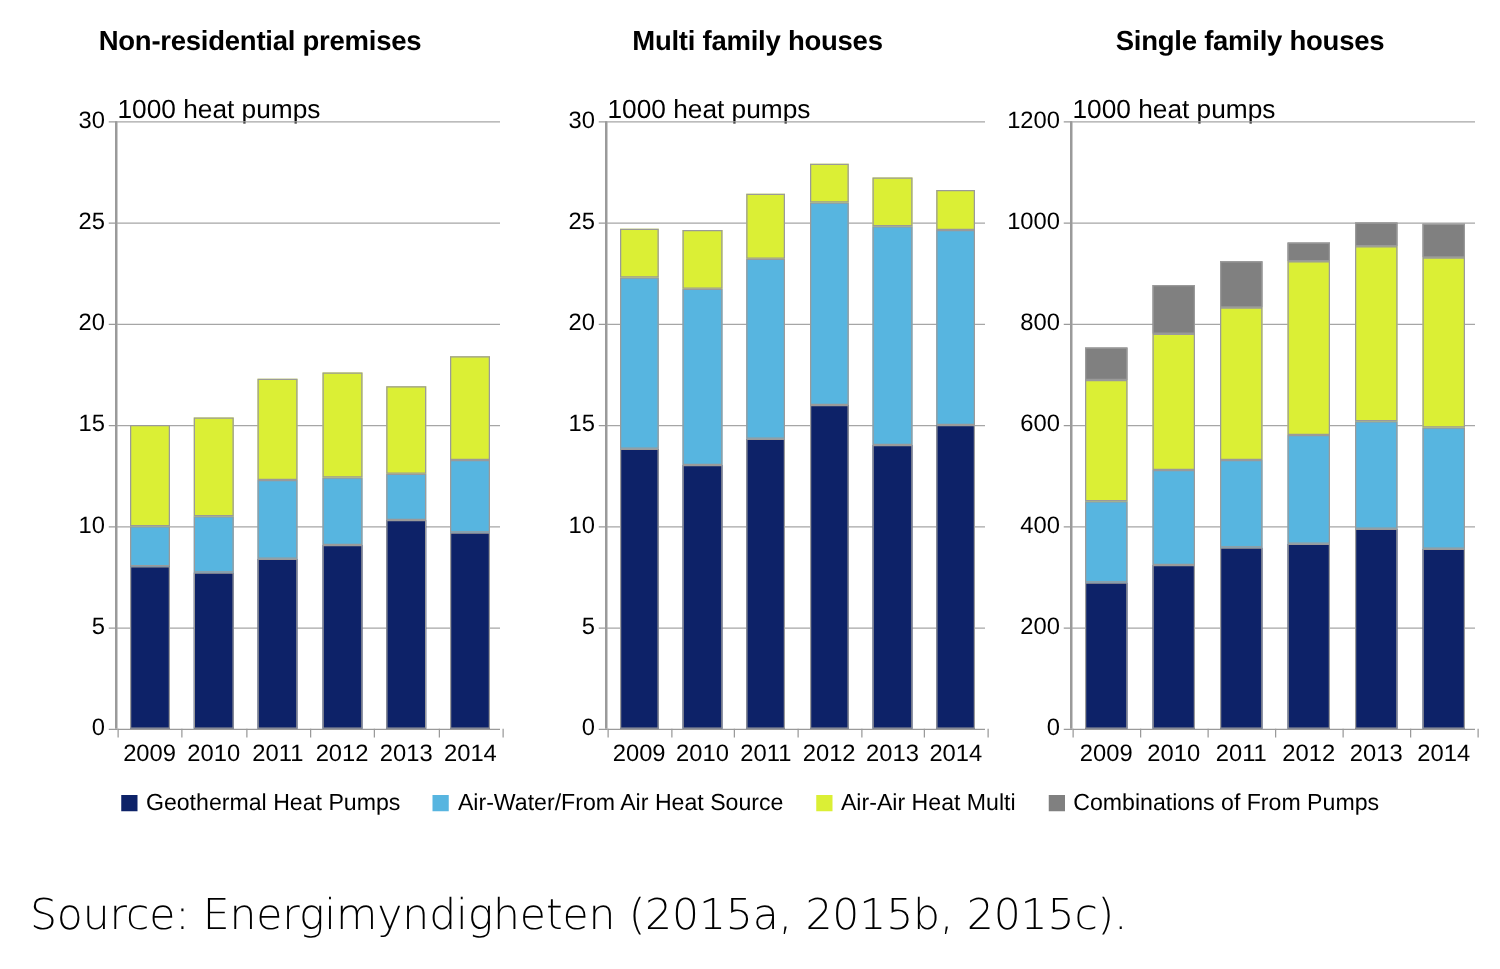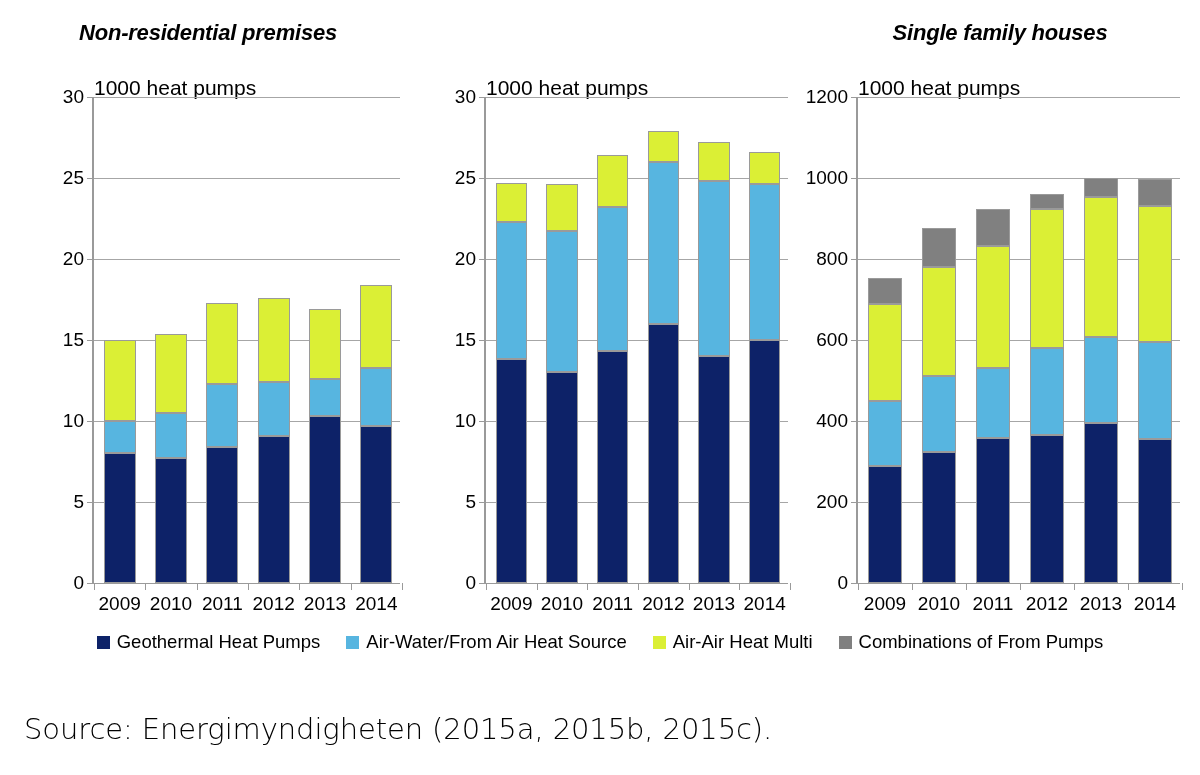--- a/index.html
+++ b/index.html
@@ -10,21 +10,21 @@
   }
   .panels{position:absolute;left:0;top:0;width:1200px;height:618px;}
   .panel{position:absolute;top:0;height:618px;}
   .panel.p0{left:8px;width:400px;}
   .panel.p1{left:410px;width:392px;}
   .panel.p2{left:804px;width:392px;}
 
   .ptitle{
     position:absolute;top:20px;left:0;width:100%;
     text-align:center;font-weight:bold;font-size:22px;
-    letter-spacing:-0.2px;white-space:nowrap;font-style:italic;
+    letter-spacing:-0.2px;white-space:nowrap;
   }
   .axis-unit{
     position:absolute;font-size:21px;white-space:nowrap;
   }
   
   .plot{
     position:absolute;border-left:2px solid #9a9a9a;
     box-sizing:border-box;
   }
   .grid-line{
@@ -65,21 +65,21 @@
     position:absolute;left:0;top:628px;width:1200px;height:28px;
     display:flex;align-items:center;justify-content:center;
     gap:26px;
   }
   .litem{display:flex;align-items:center;gap:7px;text-align:right;}
   .swatch{width:13px;height:13px;display:inline-block;}
   .ltext{font-size:18.5px;white-space:nowrap;}
 
   .source{
     position:absolute;left:24px;top:712px;
-    font-size:29px;font-family:"DejaVu Sans", sans-serif;
+    font-size:34px;font-family:"DejaVu Sans", sans-serif;
     font-weight:300;letter-spacing:-0.1px;white-space:nowrap;
   }
 </style>
 </head>
 <body>
 
 <div class="panels">
 
   <div class="panel p0">
     <div class="ptitle">Non-residential premises</div>
@@ -146,20 +146,21 @@
         <div class="bar" style="left: 266.42px; width: 31.8267px; height: 486px;">
           <div class="seg" style="top: 328.86px; height: 157.14px; background: rgb(13, 34, 104);"></div>
           <div class="seg" style="top: 270.54px; height: 58.32px; background: rgb(87, 181, 224);"></div>
           <div class="seg" style="top: 187.92px; height: 82.62px; background: rgb(219, 239, 53);"></div>
         </div>
         <div class="xlab" style="left: 282.333px; top: 496px;">2014</div>
       </div>
   </div>
 
   <div class="panel p1">
+    <div class="ptitle">Multi family houses</div>
     <div class="axis-unit" style="left:76px;top:76px;">1000 heat pumps</div>
     <div class="plot" id="plot1" style="left:74px;top:97px;width:304px;height:486px;">
         <div class="tick" style="top: 486px;"></div>
         <div class="ylab" style="top: 486px;">0</div>
         <div class="grid-line" style="top: 405px;"></div>
         <div class="tick" style="top: 405px;"></div>
         <div class="ylab" style="top: 405px;">5</div>
         <div class="grid-line" style="top: 324px;"></div>
         <div class="tick" style="top: 324px;"></div>
         <div class="ylab" style="top: 324px;">10</div>

